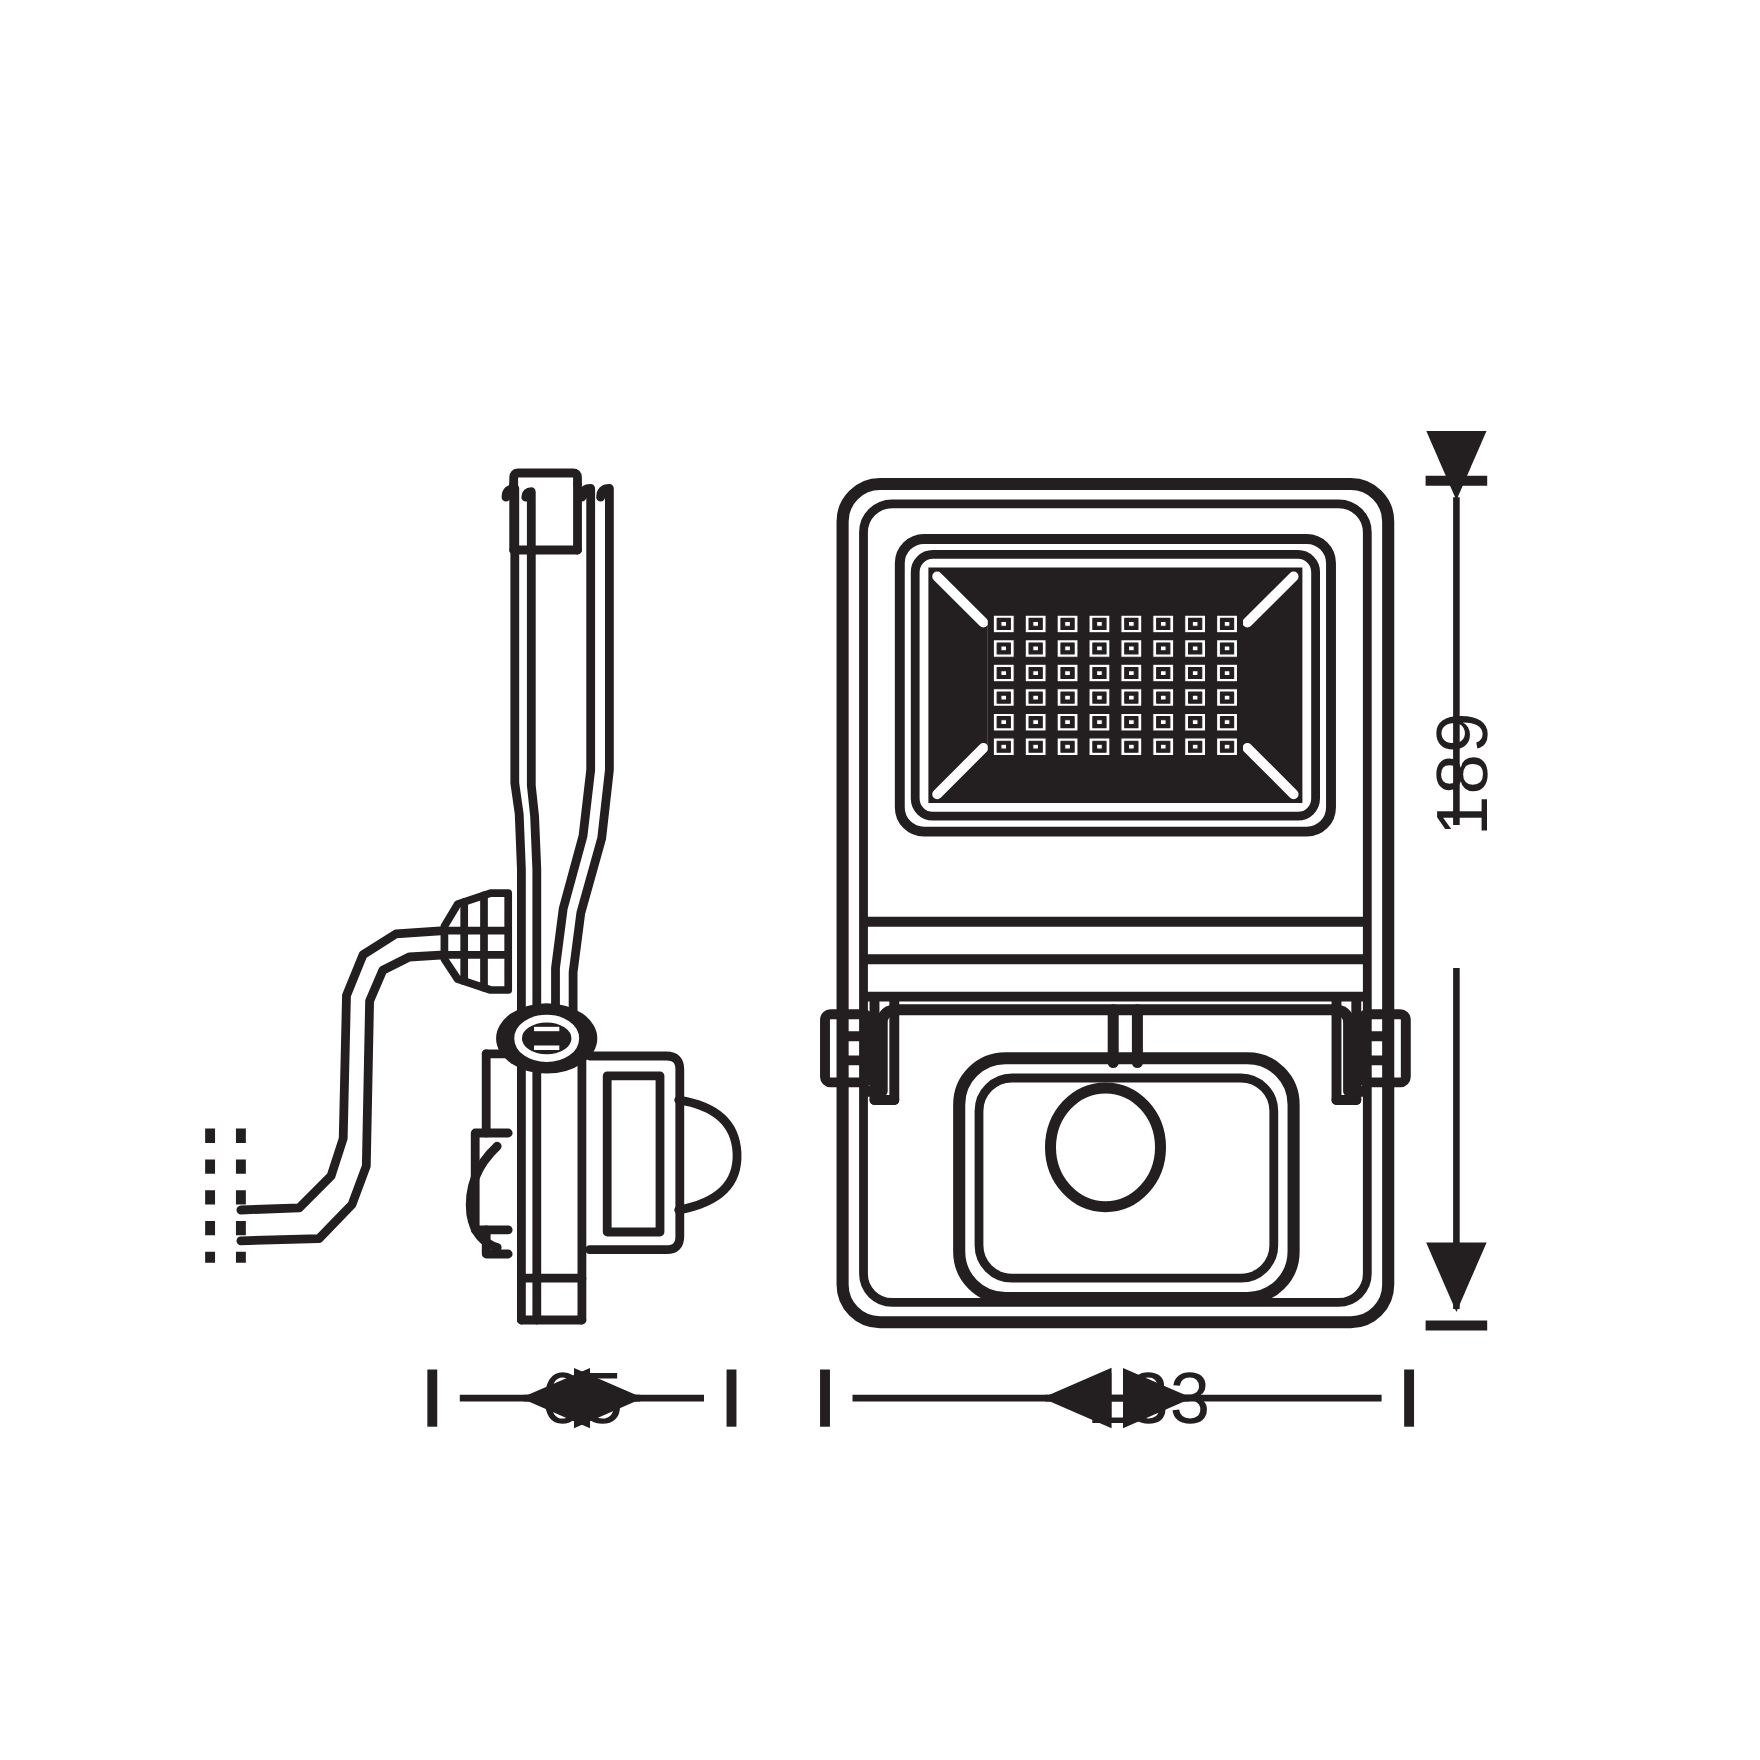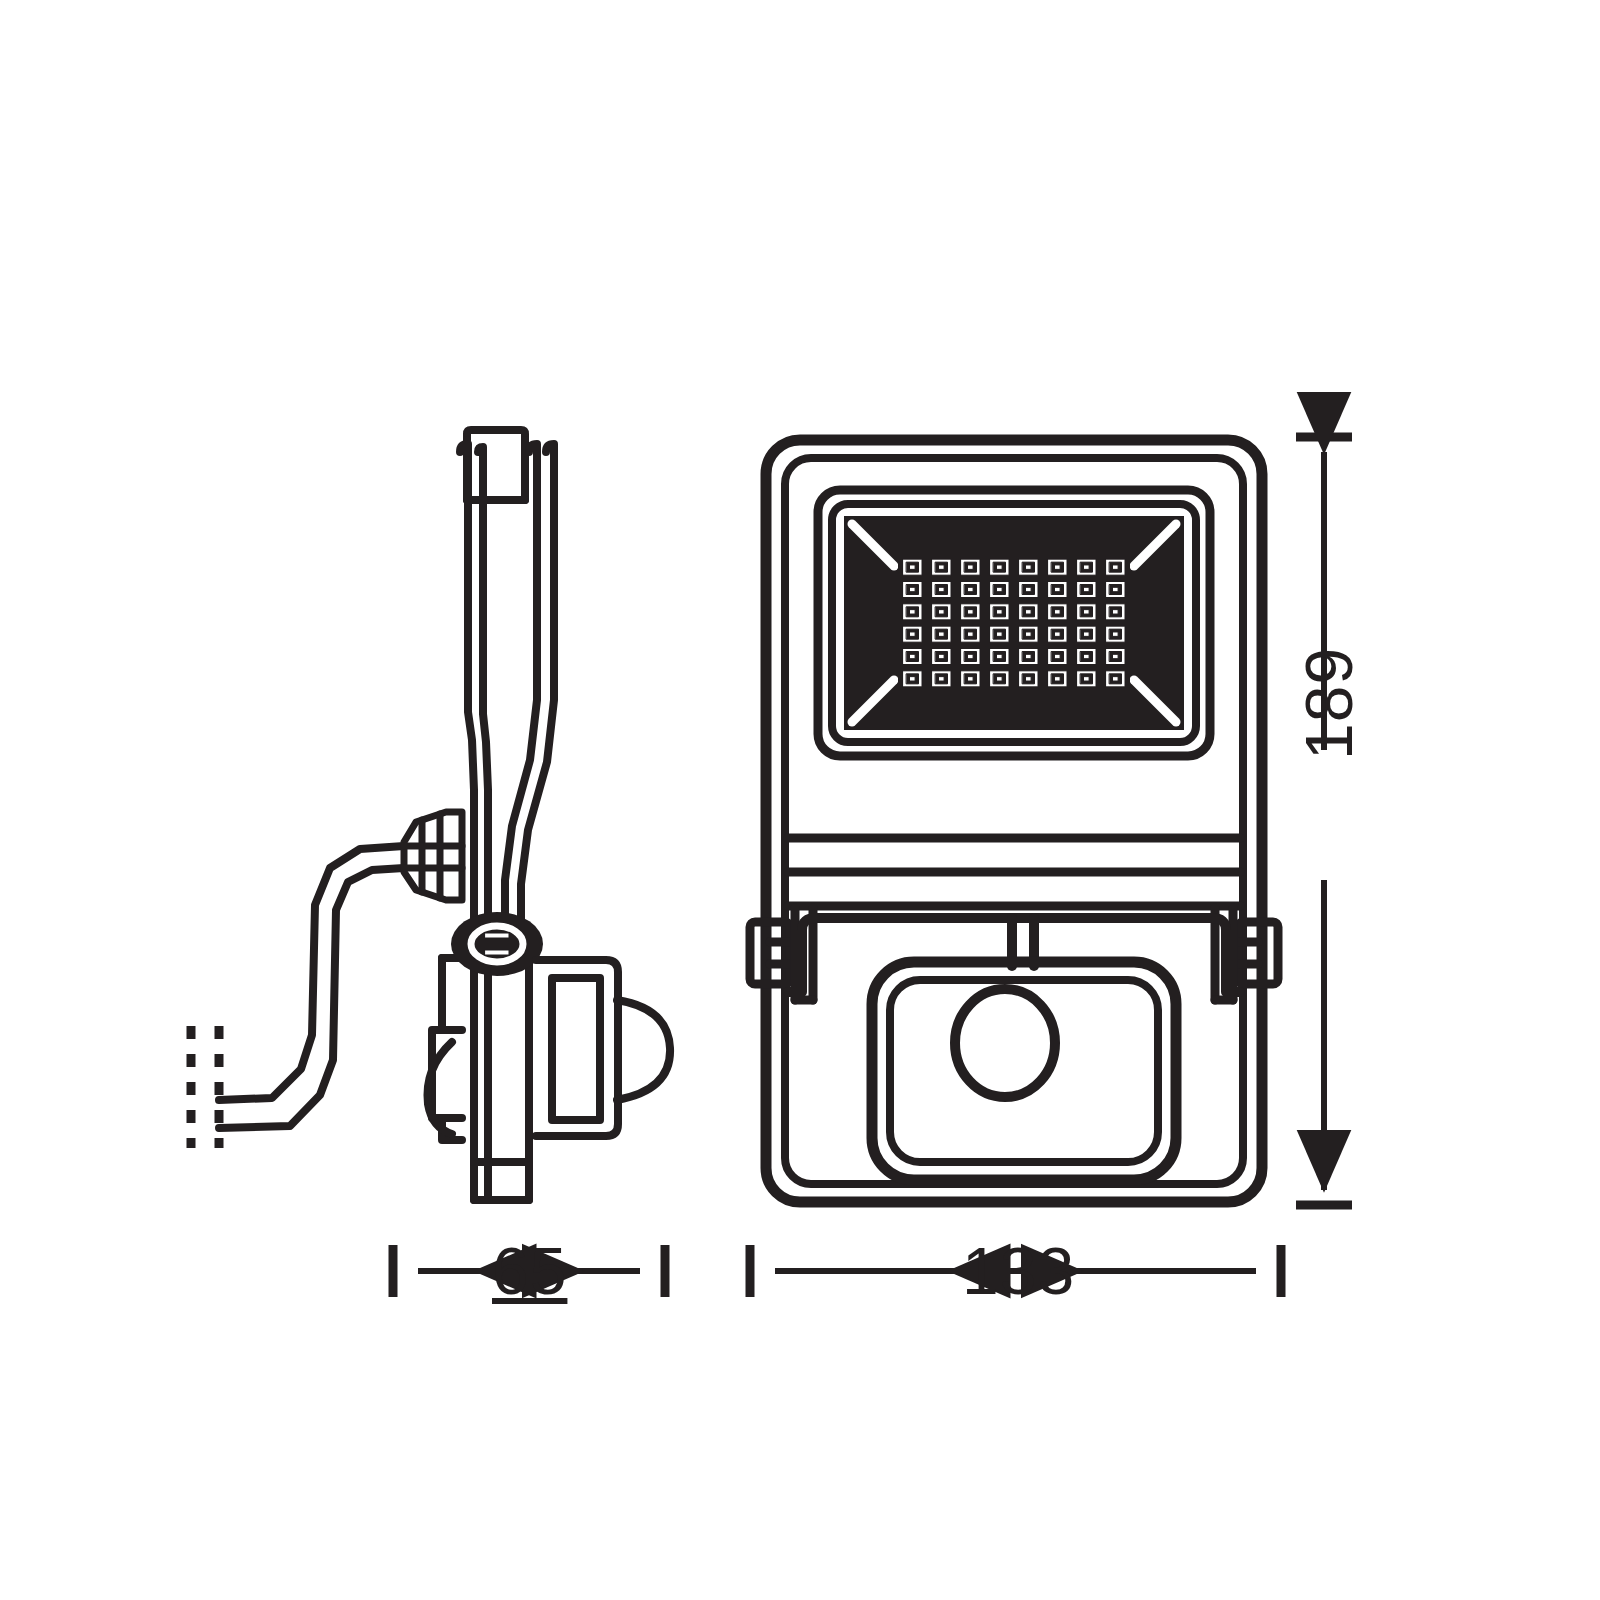--- a/index.html
+++ b/index.html
@@ -38,24 +38,23 @@
   }
   #label-189 {
     left: 1296px;
     top: 760px;
     transform: rotate(-90deg);
     transform-origin: left top;
   }
   #label-65 {
     left: 492px;
     top: 1238px;
-    text-decoration: underline;
   }
   #label-133 {
-    left: 962px;
+    left: 988px;
     top: 1238px;
   }
 </style>
 </head>
 <body>
 
 <div id="sheet">
 
   <svg id="drawing" viewBox="0 0 1600 1600">
     <defs>

